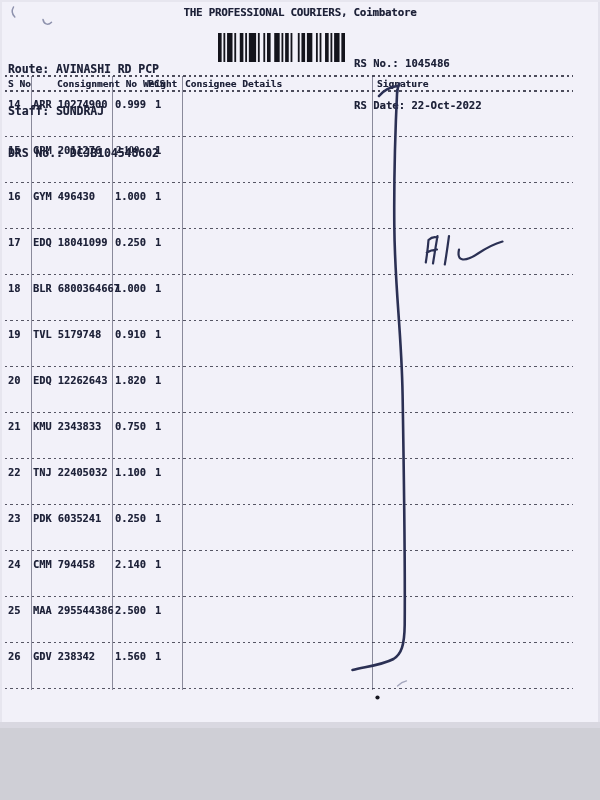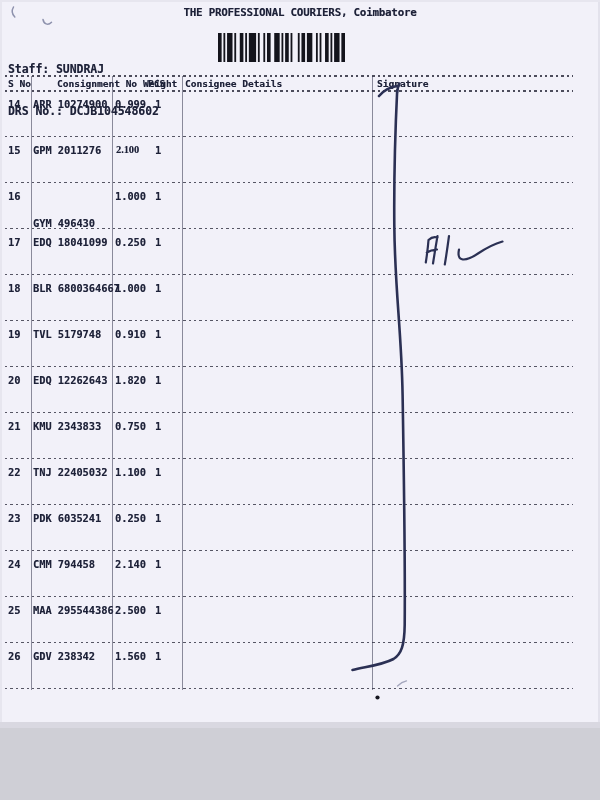--- a/index.html
+++ b/index.html
@@ -31,20 +31,21 @@
   .ink{position:absolute;left:0;top:0;pointer-events:none;}
 </style>
 </head>
 <body>
 
 <div class="page" style="--paper: #f2f1f9; --text: #1d2138;">
 
   <div class="abs center doc-title txt">THE PROFESSIONAL COURIERS, Coimbatore</div>
 
   <div class="abs meta-left txt">
+    <div><span>Route:</span> <span>AVINASHI RD PCP</span></div>
     <div><span>Staff:</span> <span>SUNDRAJ</span></div>
     <div><span>DRS No.:</span> <span>DCJB104548602</span></div>
   </div>
 
   <svg class="abs" style="left:218px;top:33px;" width="127" height="29" id="barcode-svg">
       <rect x="0.00" y="0" width="3.63" height="29" fill="#14141c"></rect>
       <rect x="5.44" y="0" width="1.81" height="29" fill="#14141c"></rect>
       <rect x="9.07" y="0" width="5.44" height="29" fill="#14141c"></rect>
       <rect x="16.33" y="0" width="1.81" height="29" fill="#14141c"></rect>
       <rect x="21.77" y="0" width="3.63" height="29" fill="#14141c"></rect>
@@ -61,20 +62,24 @@
       <rect x="83.46" y="0" width="3.63" height="29" fill="#14141c"></rect>
       <rect x="88.90" y="0" width="5.44" height="29" fill="#14141c"></rect>
       <rect x="97.97" y="0" width="1.81" height="29" fill="#14141c"></rect>
       <rect x="101.60" y="0" width="1.81" height="29" fill="#14141c"></rect>
       <rect x="107.04" y="0" width="3.63" height="29" fill="#14141c"></rect>
       <rect x="112.49" y="0" width="1.81" height="29" fill="#14141c"></rect>
       <rect x="116.11" y="0" width="5.44" height="29" fill="#14141c"></rect>
       <rect x="123.37" y="0" width="3.63" height="29" fill="#14141c"></rect>
     </svg>
 
+  <div class="abs meta-right txt">
+    <div><span>RS No.:</span> <span>1045486</span></div>
+    <div><span>RS Date:</span> <span>22-Oct-2022</span></div>
+  </div>
 
   <div class="abs dashline" style="top:75px;"></div>
   <div class="table-header txt" id="table-header">
       <span class="hdr-cell" style="left: 8px;">S No</span>
       <span class="hdr-cell" style="left: 33px; margin-left: 24px;">Consignment No</span>
       <span class="hdr-cell" style="left: 115px; margin-left: 28px;">Weight</span>
       <span class="hdr-cell" style="left: 148px;">PCS</span>
       <span class="hdr-cell" style="left: 185px;">Consignee Details</span>
       <span class="hdr-cell" style="left: 377px;">Signature</span>
     </div>
@@ -88,21 +93,21 @@
         <span class="cell" style="left: 155px;">1</span>
       </div>
       <div class="row">
         <span class="cell" style="left: 8px;">15</span>
         <span class="cell" style="left: 33px;">GPM 2011276</span>
         <span class="cell" style="left: 116px; font-family: Liberation Serif, serif;">2.100</span>
         <span class="cell" style="left: 155px;">1</span>
       </div>
       <div class="row">
         <span class="cell" style="left: 8px;">16</span>
-        <span class="cell" style="left: 33px; margin-top: 27px;">GYM 496430</span>
+        <span class="cell" style="left: 33px;">GYM 496430</span>
         <span class="cell" style="left: 115px;">1.000</span>
         <span class="cell" style="left: 155px;">1</span>
       </div>
       <div class="row">
         <span class="cell" style="left: 8px;">17</span>
         <span class="cell" style="left: 33px;">EDQ 18041099</span>
         <span class="cell" style="left: 115px;">0.250</span>
         <span class="cell" style="left: 155px;">1</span>
       </div>
       <div class="row">

